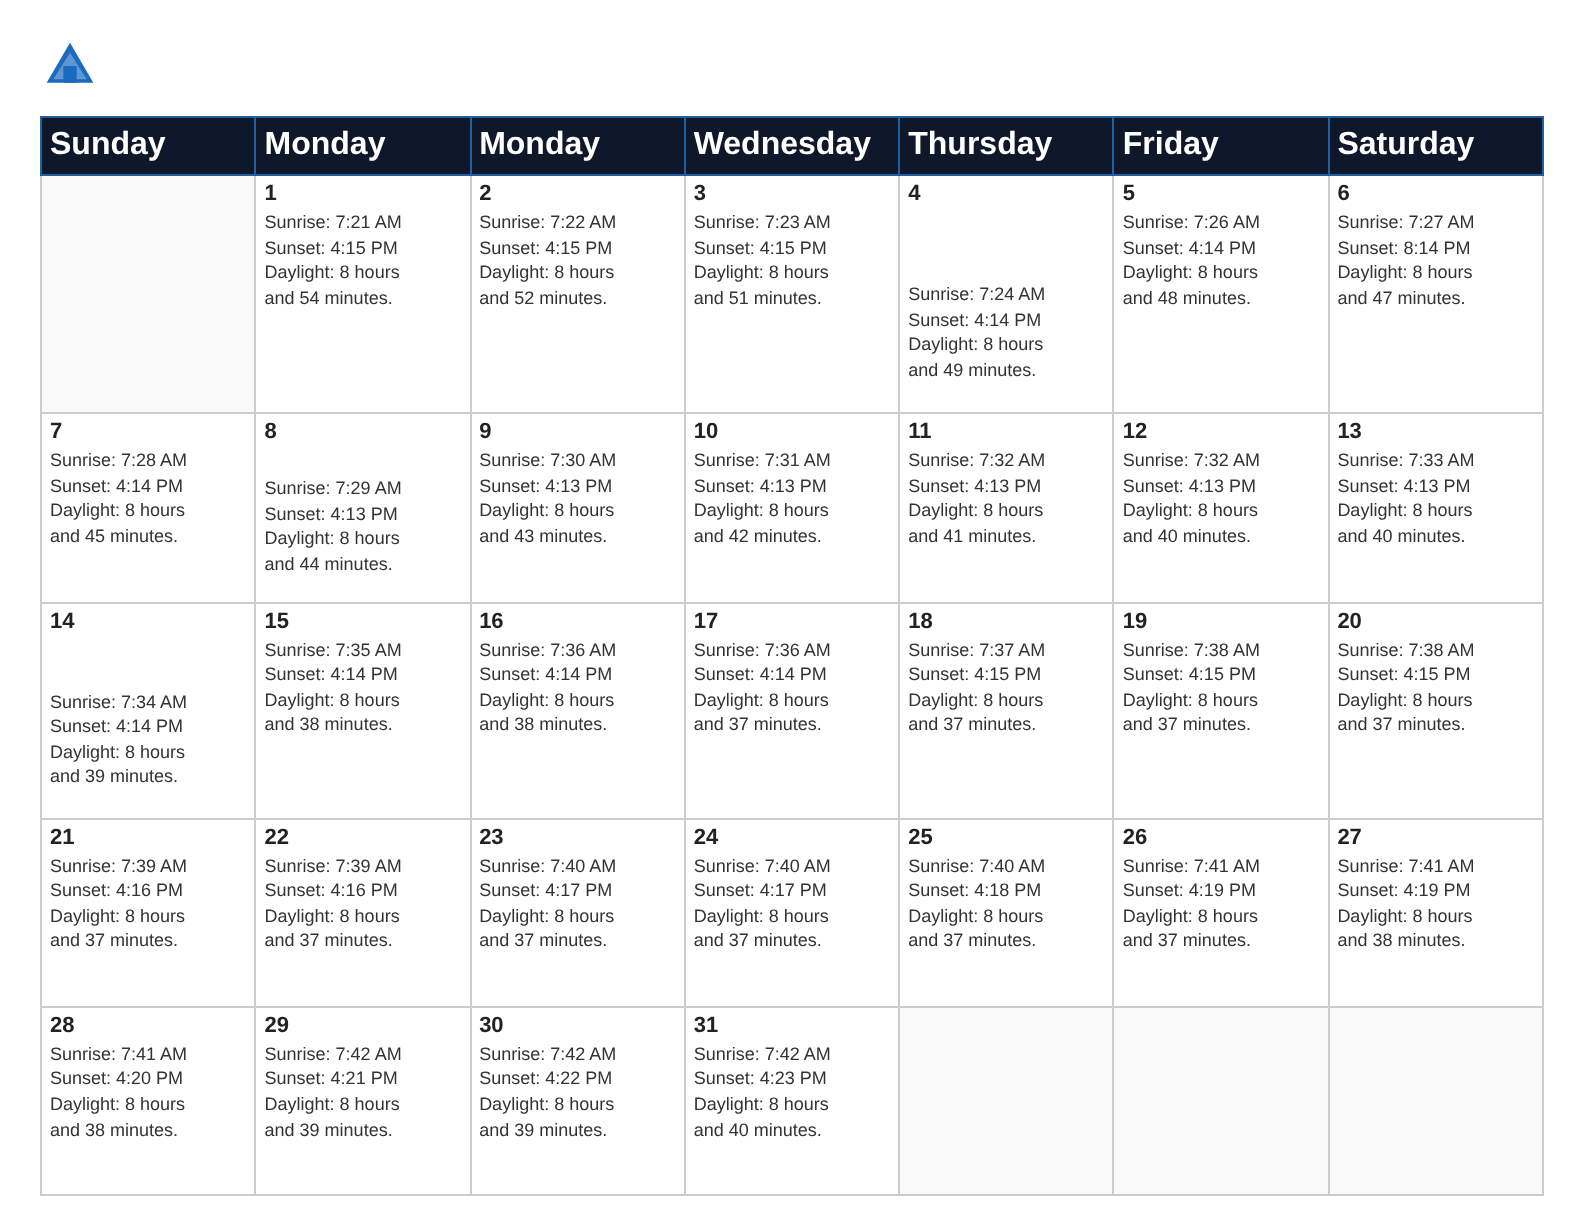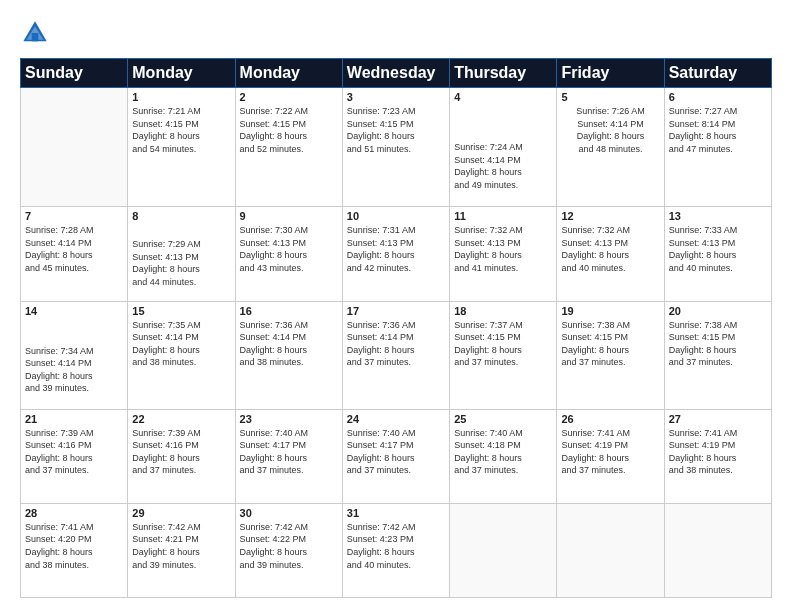--- a/index.html
+++ b/index.html
@@ -155,21 +155,21 @@
           </td>
           <td>
             <span class="day-number">4</span>
             <div class="day-info" style="white-space: pre-line; margin-top: 38px;">Sunrise: 7:24 AM
 Sunset: 4:14 PM
 Daylight: 8 hours
 and 49 minutes.</div>
           </td>
           <td>
             <span class="day-number">5</span>
-            <div class="day-info" style="white-space: pre-line; text-align: center;">Sunrise: 7:26 AM
+            <div class="day-info" style="white-space: pre-line;">Sunrise: 7:26 AM
 Sunset: 4:14 PM
 Daylight: 8 hours
 and 48 minutes.</div>
           </td>
           <td>
             <span class="day-number">6</span>
             <div class="day-info" style="white-space: pre-line;">Sunrise: 7:27 AM
 Sunset: 8:14 PM
 Daylight: 8 hours
 and 47 minutes.</div>

